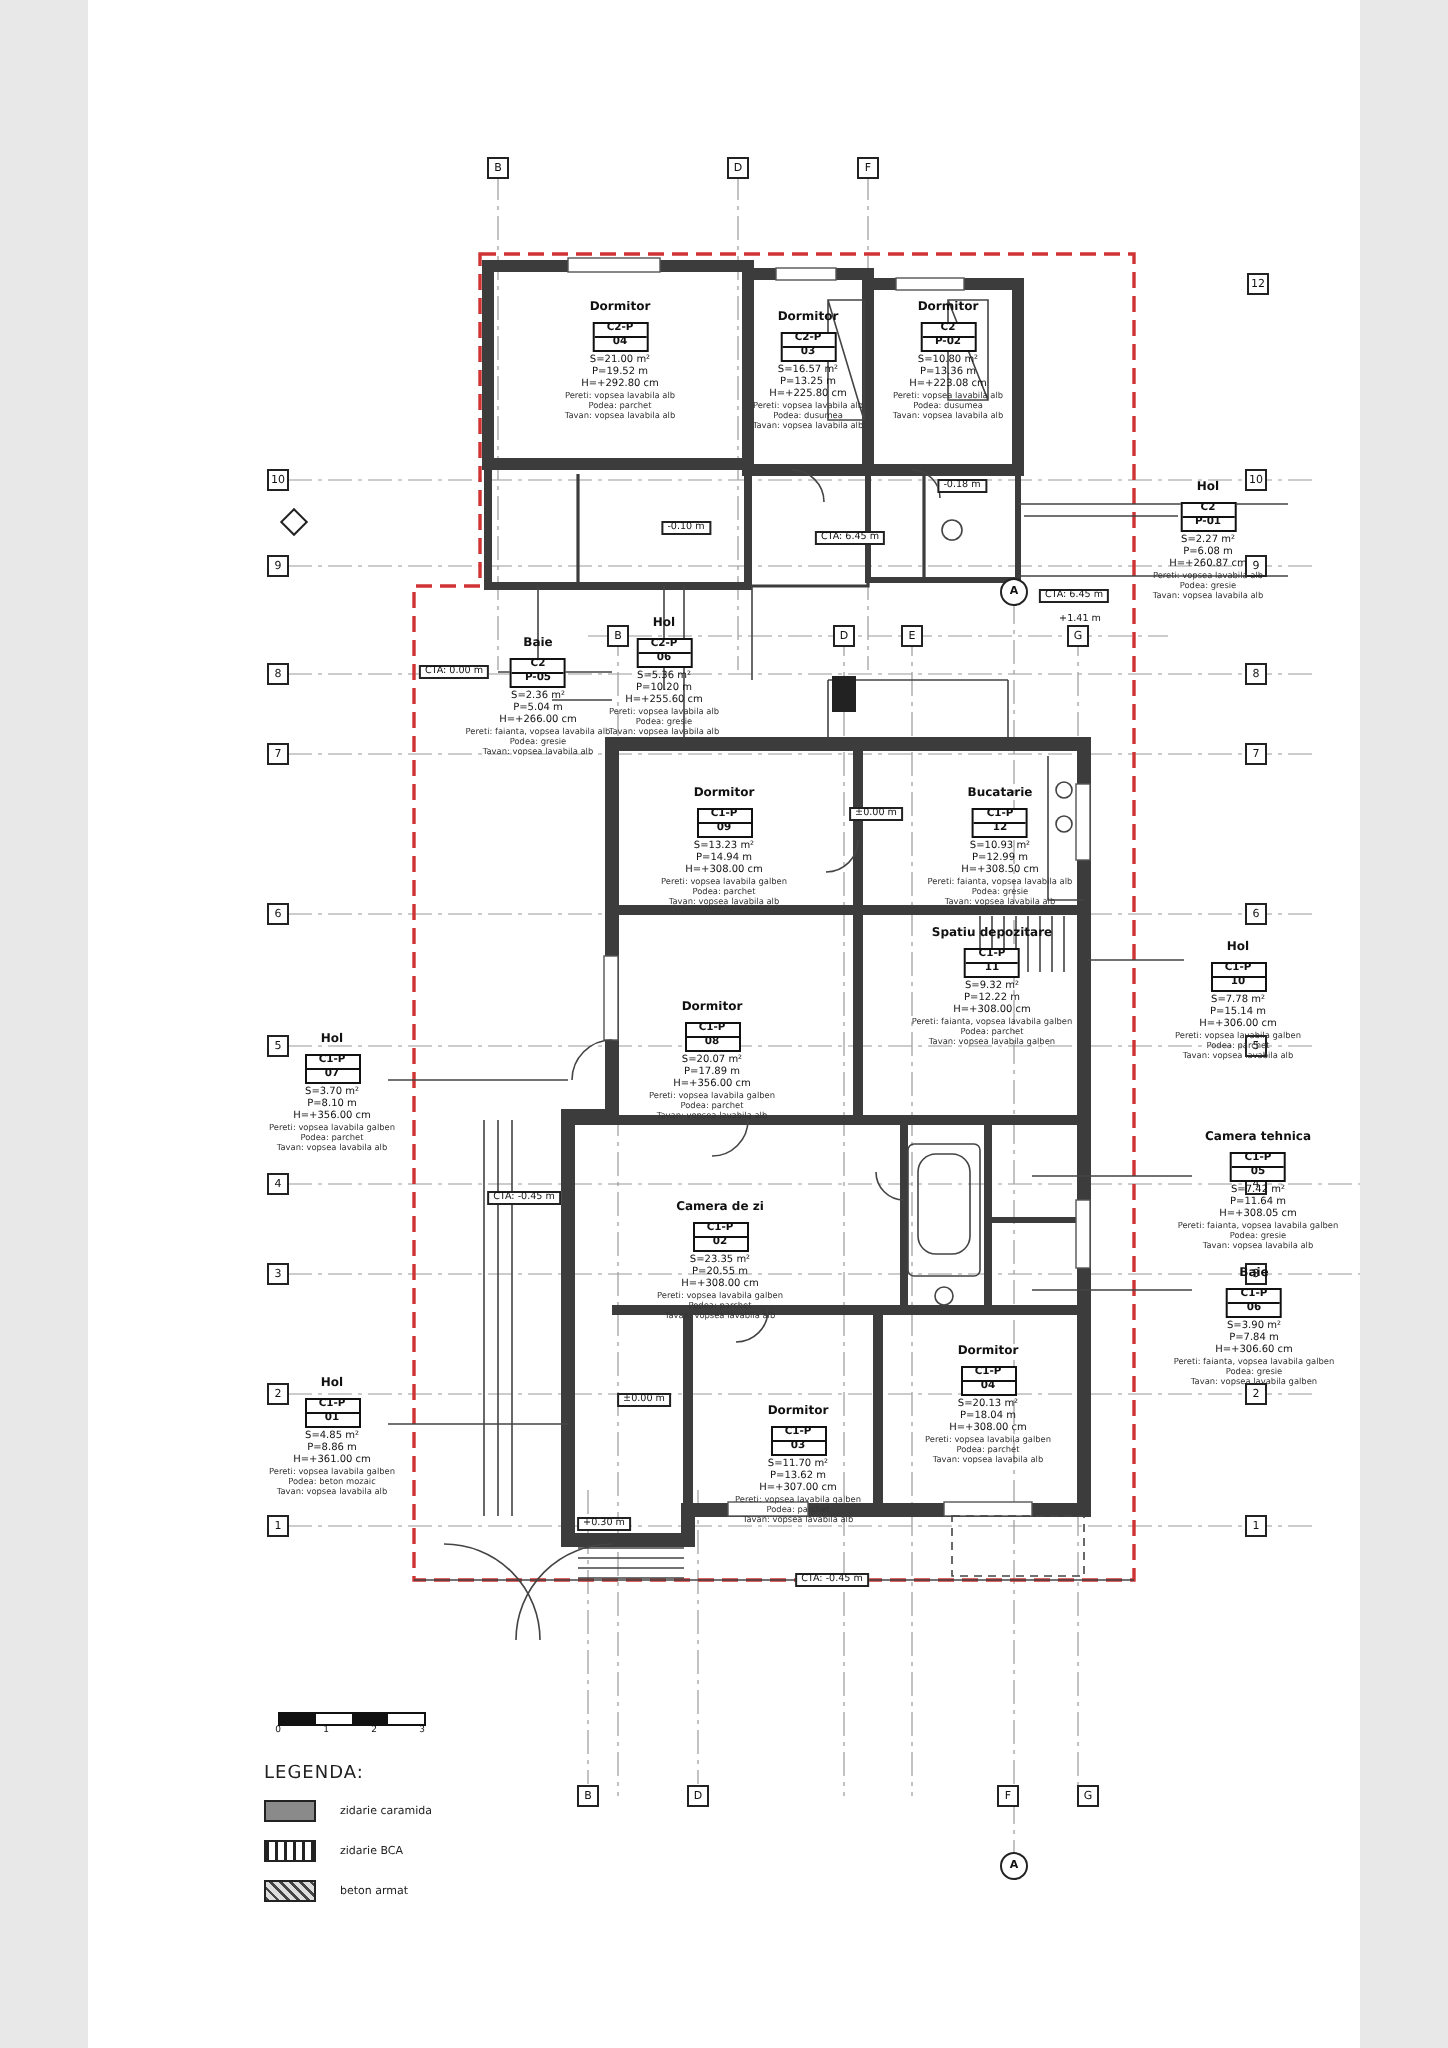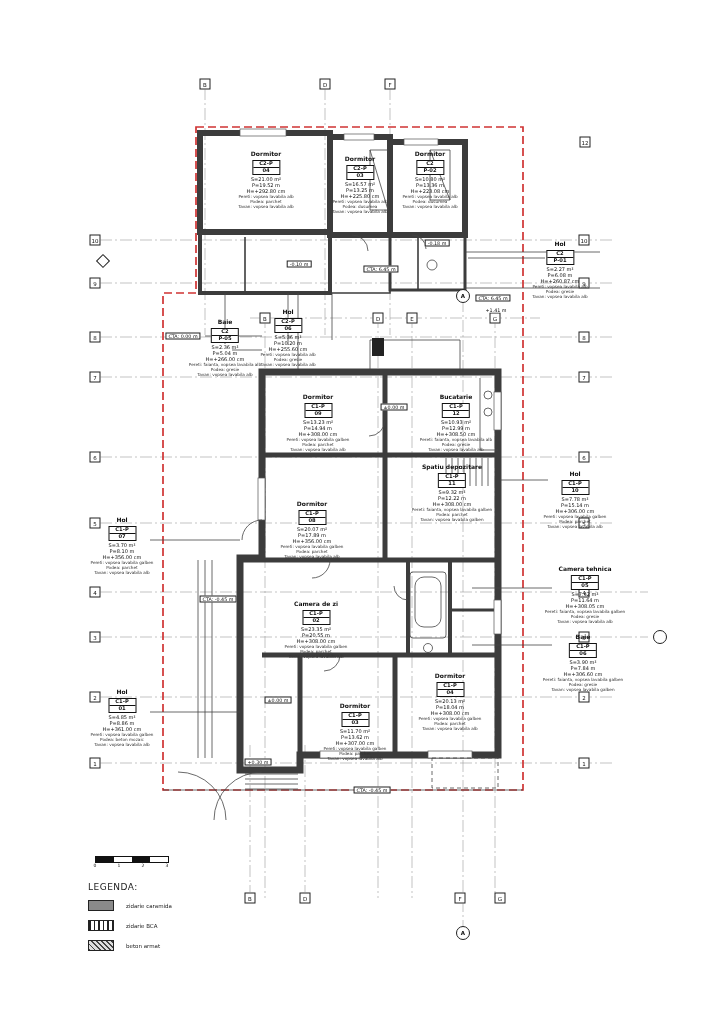--- a/index.html
+++ b/index.html
@@ -1,16 +1,16 @@
 <!DOCTYPE html>
 <html style="--boundary: #cf3333;"><head>
 <meta charset="utf-8">
 <style>
   html,body{margin:0;padding:0;background:#e8e8e8;}
-  #canvas{position:relative;width:724px;height:1024px;background:#ffffff;
+  #canvas{position:relative;width:636px;height:1024px;background:#ffffff;
     font-family:"DejaVu Sans", sans-serif;color:#111;overflow:hidden;margin:0 auto;}
   svg{position:absolute;left:0;top:0;z-index:1;}
   
   .wall7{stroke:#3c3c3c;stroke-width:7;fill:none}
   .wall6{stroke:#3c3c3c;stroke-width:6;fill:none}
   .wall5{stroke:#3c3c3c;stroke-width:5;fill:none}
   .wall4{stroke:#3c3c3c;stroke-width:4;fill:none}
   .wall3{stroke:#3c3c3c;stroke-width:3;fill:none}
   .wall2{stroke:#3c3c3c;stroke-width:1.6;fill:none}
   .thin{stroke:#444;stroke-width:0.8;fill:none}

